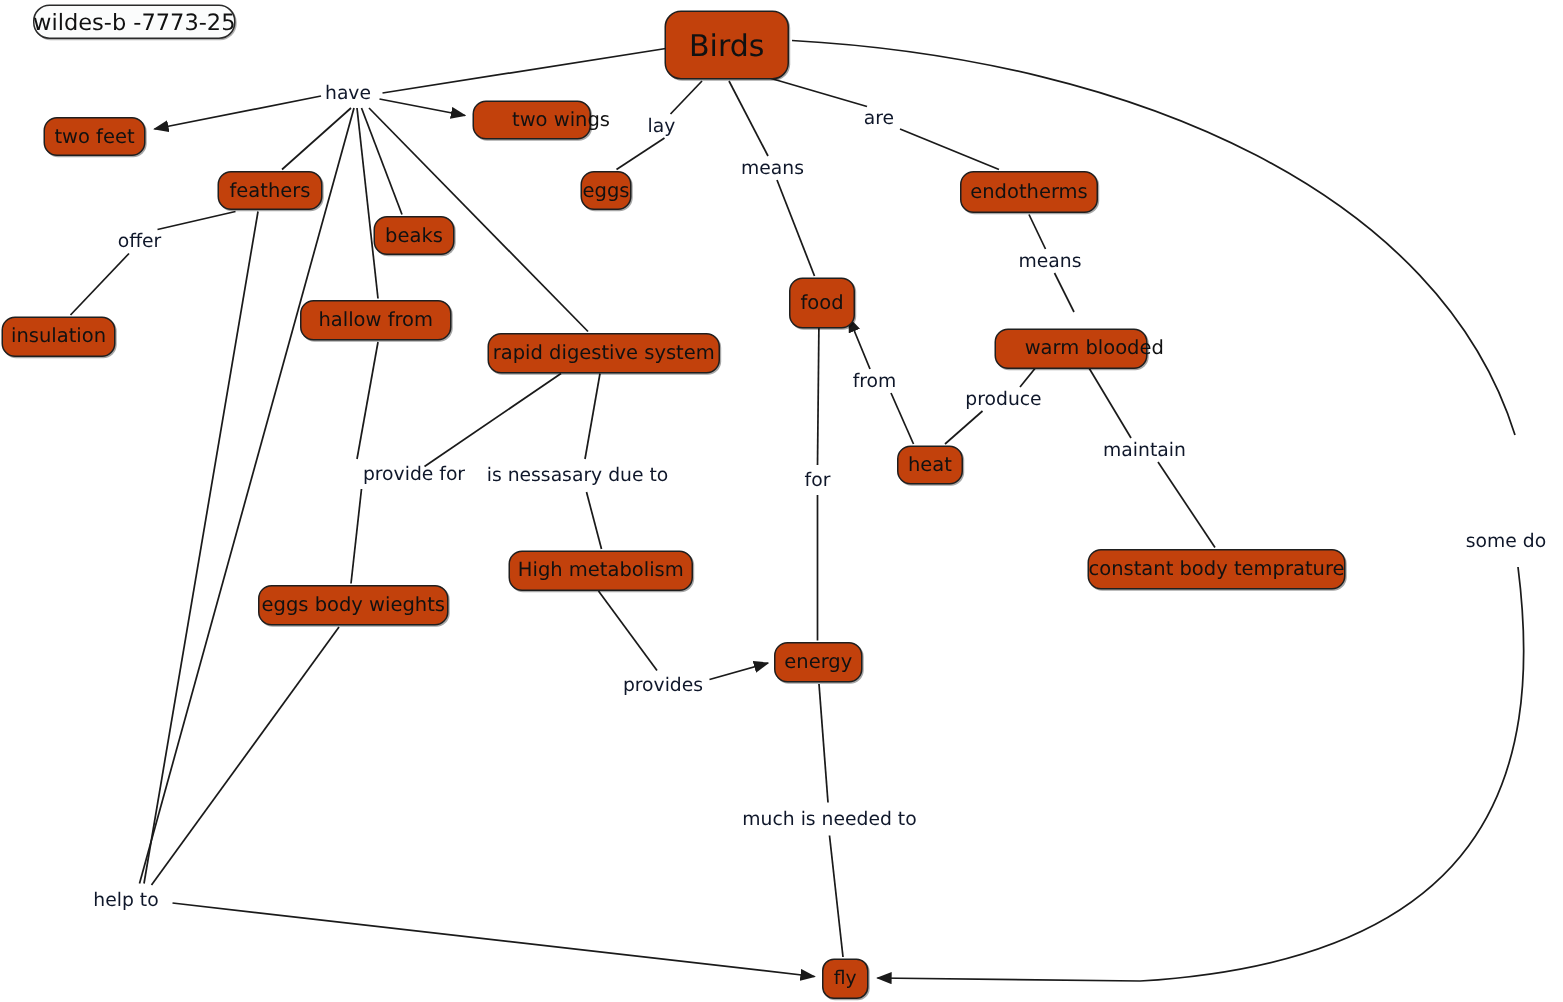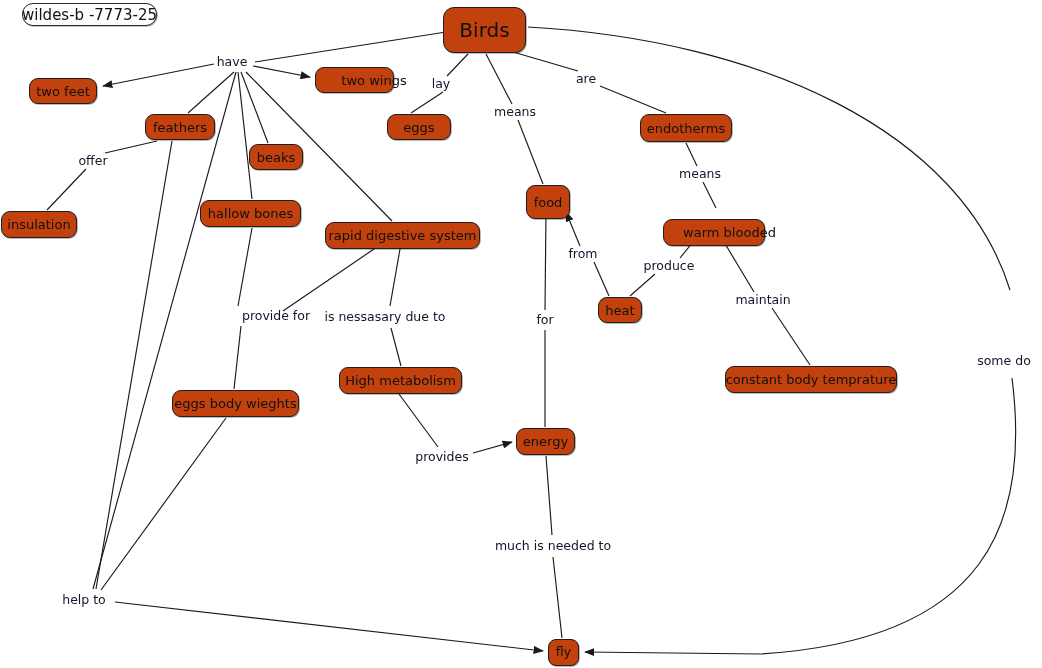--- a/index.html
+++ b/index.html
@@ -139,24 +139,24 @@
         <path d="M 1012,378 C 1030,520 990,640 760,654 L 585,652" class="edge-curve" marker-end="url(#arrowhead)"></path>
       </g>
   </svg>
 
   <div id="nodes-layer">
       <div class="node-box root" style="left: 443px; top: 7px; width: 83px; height: 46px;">Birds</div>
       <div class="node-box" style="left: 29px; top: 78px; width: 68px; height: 26px;">two feet</div>
       <div class="node-box" style="left: 315px; top: 67px; width: 79px; height: 26px; padding-left: 48px;">two wings</div>
       <div class="node-box" style="left: 145px; top: 114px; width: 70px; height: 26px;">feathers</div>
       <div class="node-box" style="left: 249px; top: 144px; width: 54px; height: 26px;">beaks</div>
-      <div class="node-box" style="left: 387px; top: 114px; width: 64px; height: 26px;">eggs</div>
+      <div class="node-box" style="left: 387px; top: 114px; width: 34px; height: 26px;">eggs</div>
       <div class="node-box" style="left: 640px; top: 114px; width: 92px; height: 28px;">endotherms</div>
       <div class="node-box" style="left: 1px; top: 211px; width: 76px; height: 27px;">insulation</div>
-      <div class="node-box" style="left: 200px; top: 200px; width: 101px; height: 27px;">hallow bones</div>
+      <div class="node-box" style="left: 200px; top: 200px; width: 101px; height: 27px;">hallow from</div>
       <div class="node-box" style="left: 325px; top: 222px; width: 155px; height: 27px;">rapid digestive system</div>
       <div class="node-box" style="left: 526px; top: 185px; width: 44px; height: 34px;">food</div>
       <div class="node-box" style="left: 663px; top: 219px; width: 102px; height: 27px; padding-left: 40px;">warm blooded</div>
       <div class="node-box" style="left: 598px; top: 297px; width: 44px; height: 26px;">heat</div>
       <div class="node-box" style="left: 725px; top: 366px; width: 172px; height: 27px;">constant body temprature</div>
       <div class="node-box" style="left: 339px; top: 367px; width: 123px; height: 27px;">High metabolism</div>
       <div class="node-box" style="left: 172px; top: 390px; width: 127px; height: 27px;">eggs body wieghts</div>
       <div class="node-box" style="left: 516px; top: 428px; width: 59px; height: 27px;">energy</div>
       <div class="node-box tiny" style="left: 548px; top: 639px; width: 31px; height: 27px;">fly</div>
     </div>

